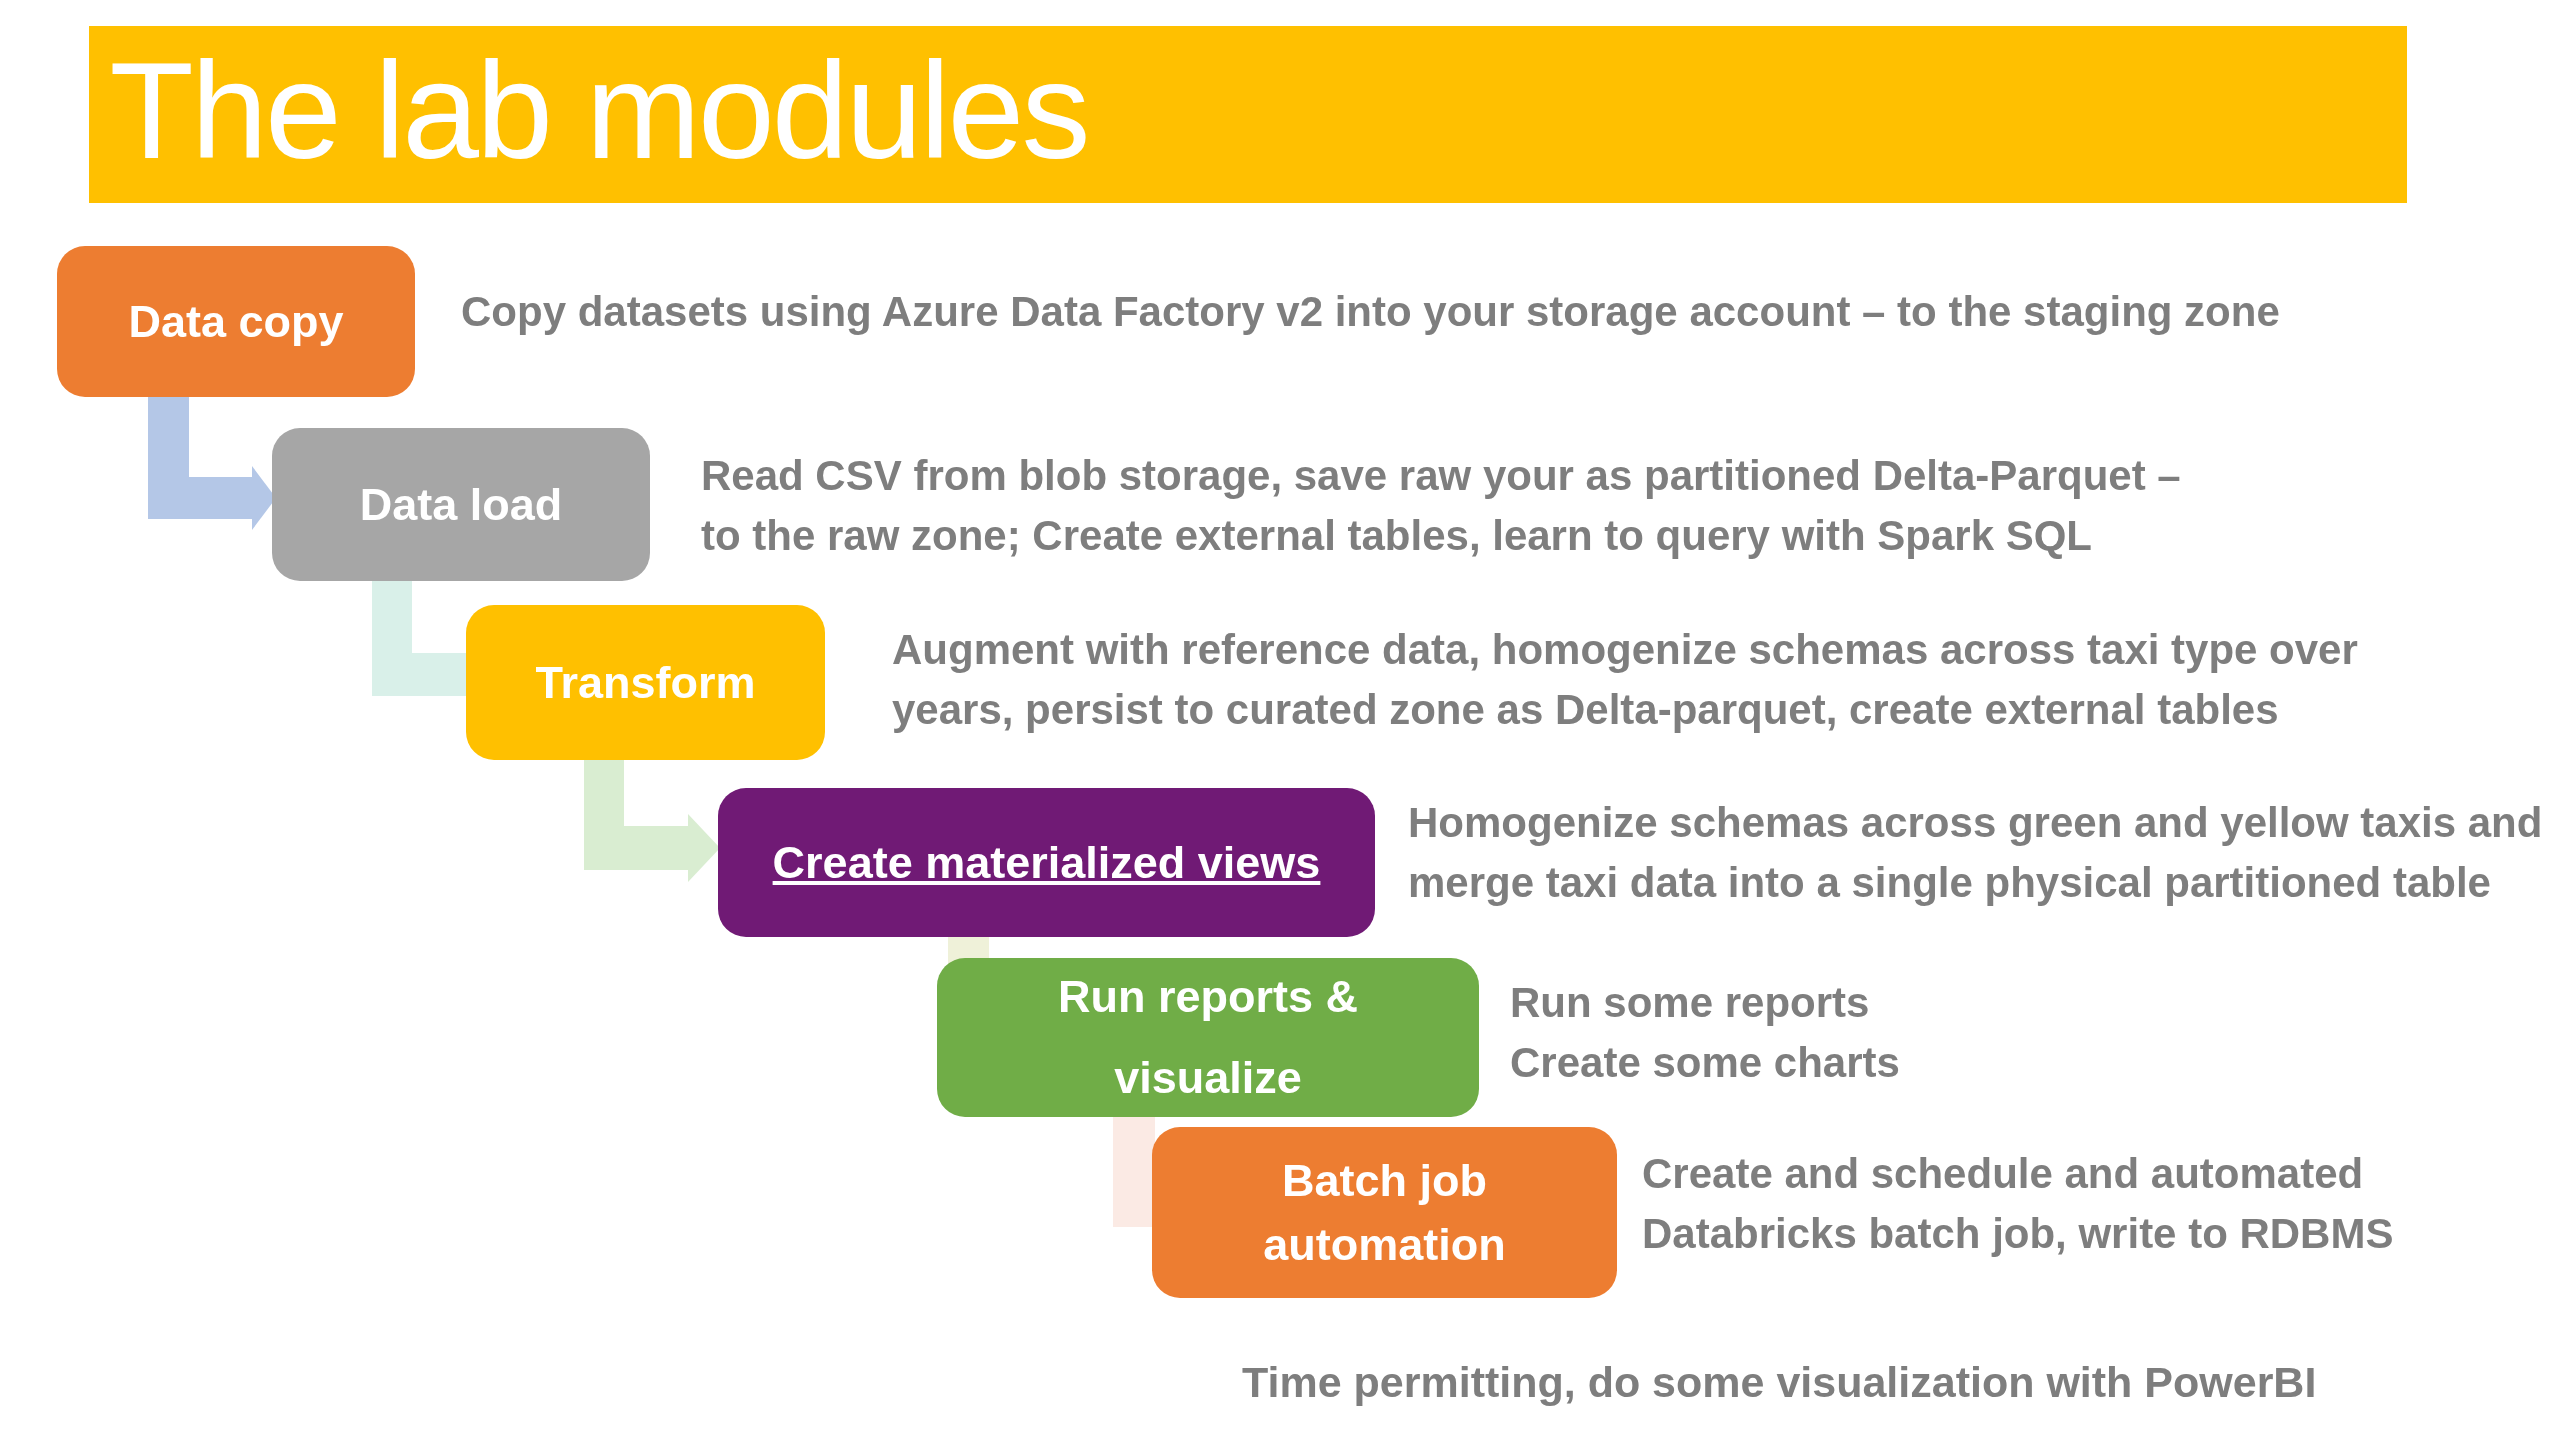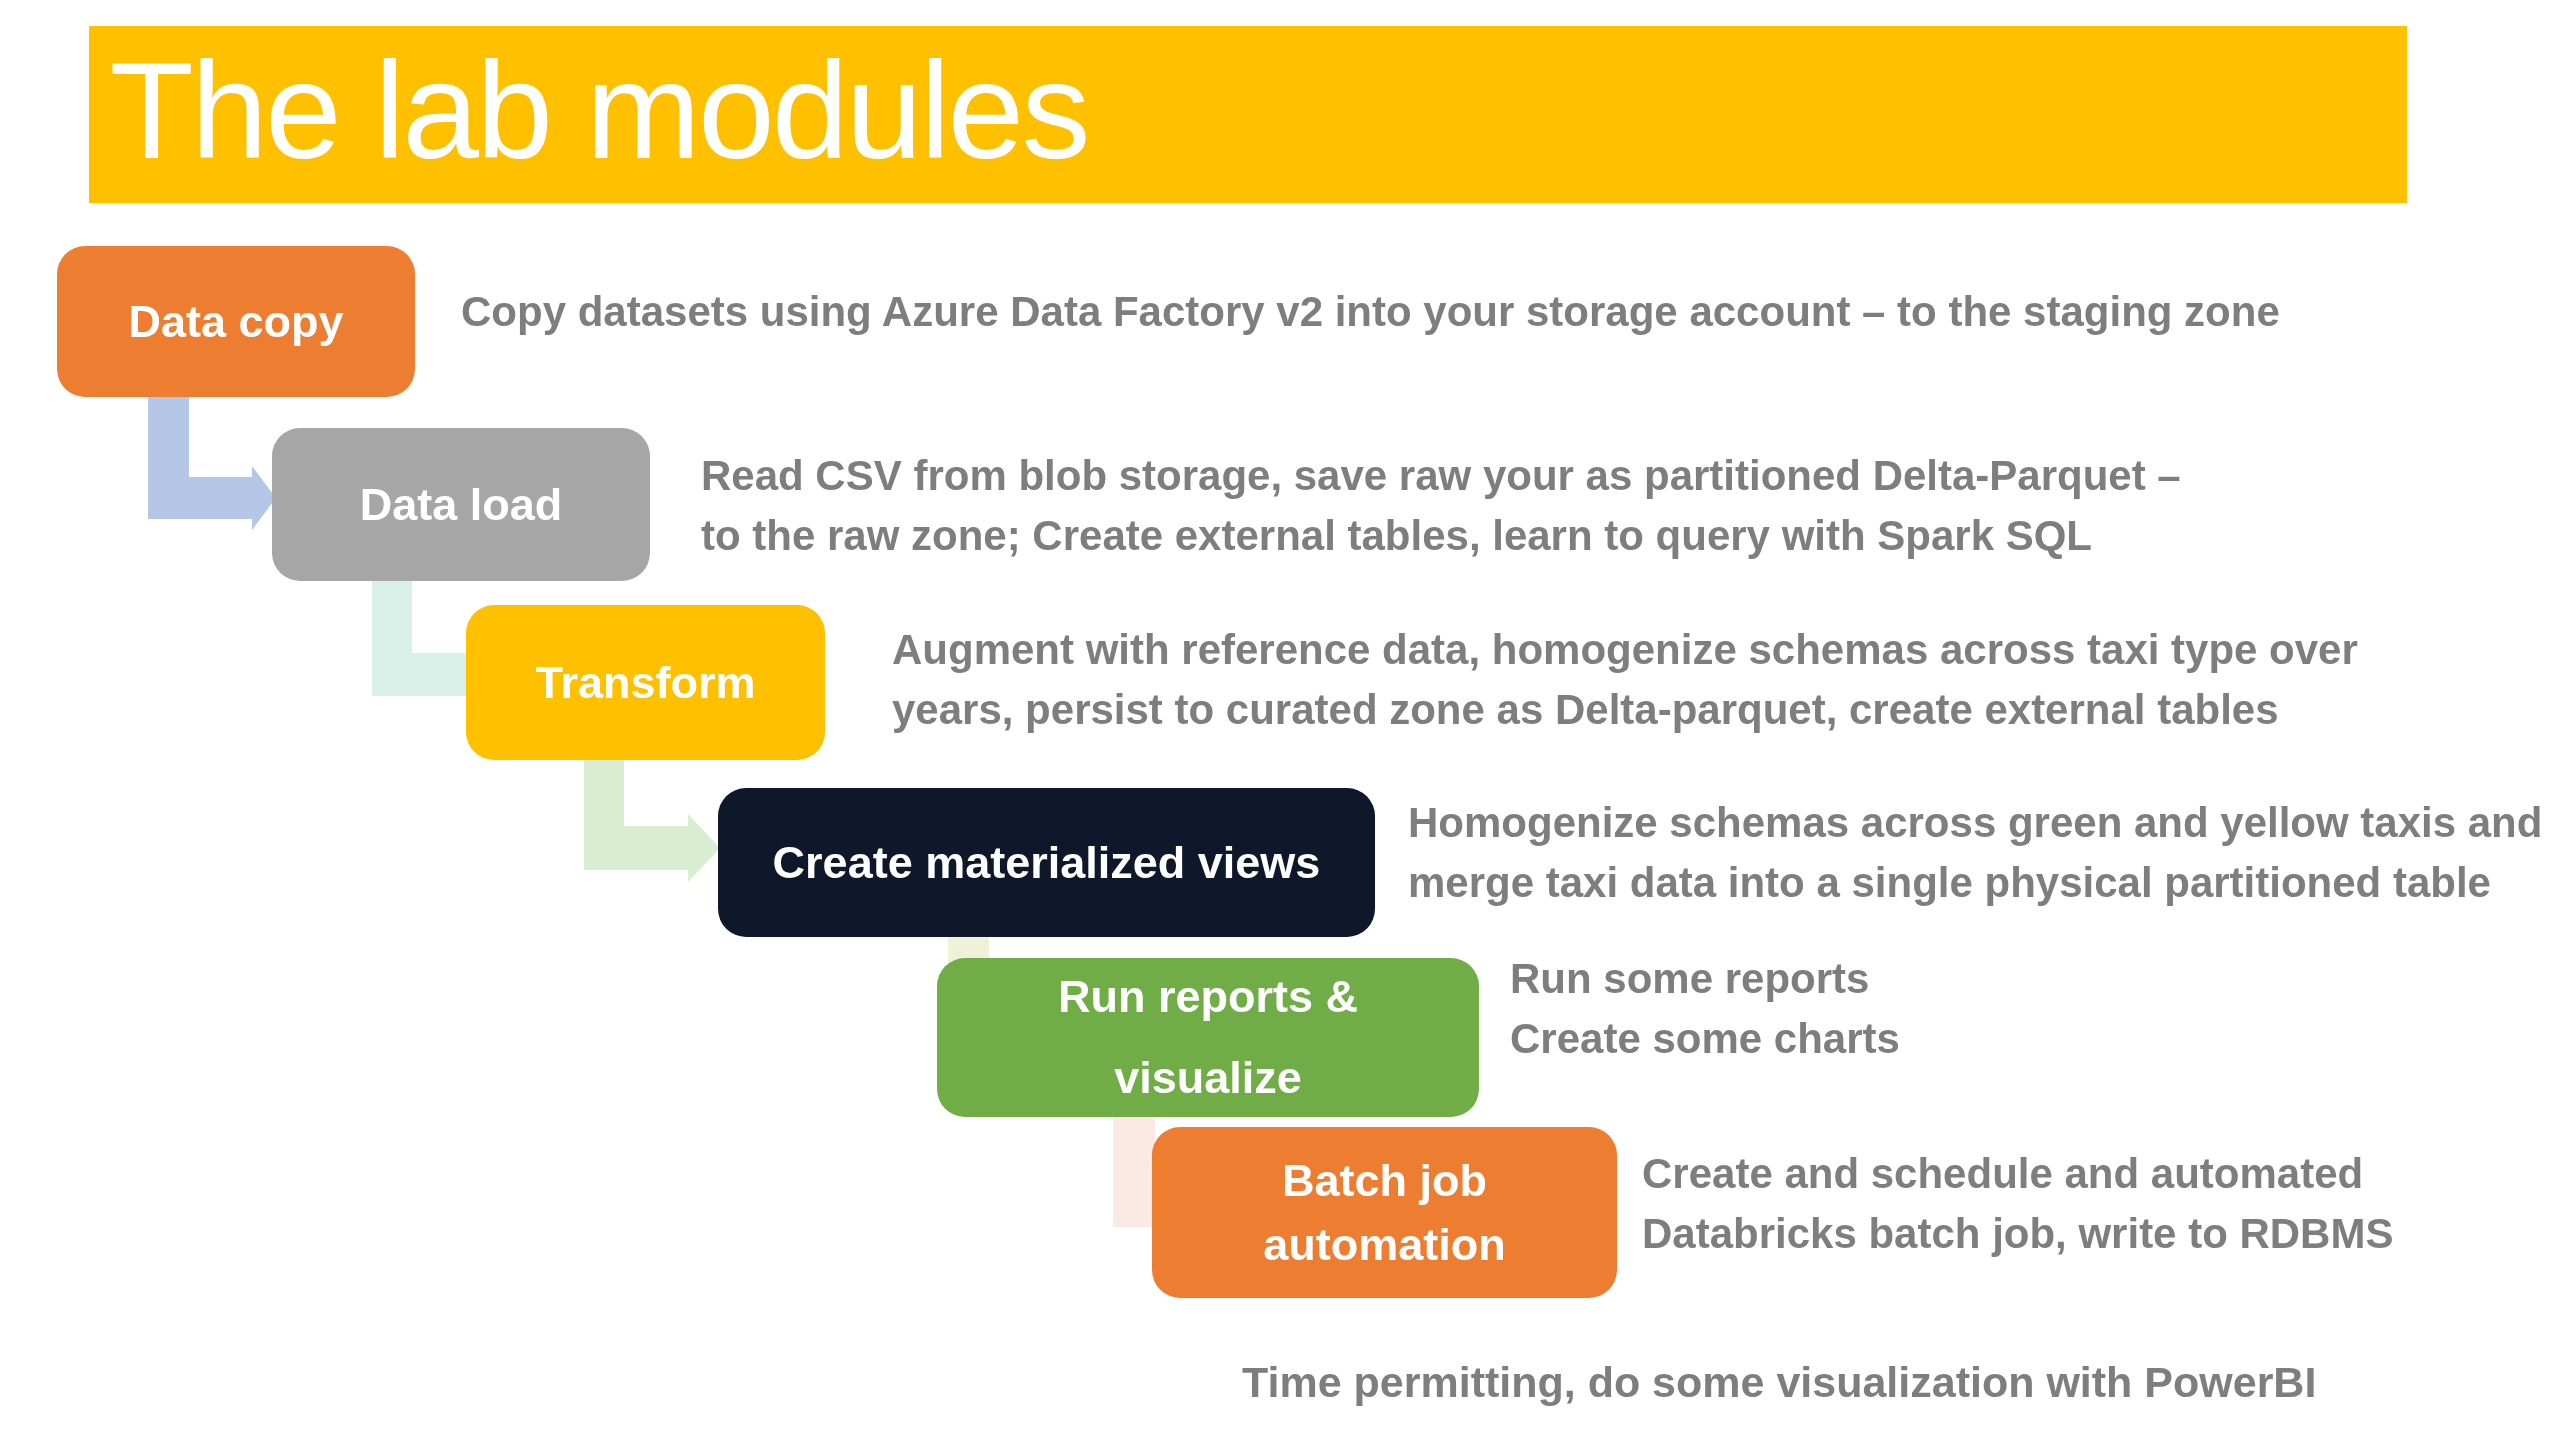--- a/index.html
+++ b/index.html
@@ -51,21 +51,21 @@
     color: #ffffff;
     font-weight: 700;
     font-size: 45px;
     line-height: 64px;
     text-align: center;
     white-space: nowrap;
   }
   .box-orange { background: #ED7D31; }
   .box-gray   { background: #A6A6A6; }
   .box-gold   { background: #FFC000; }
-  .box-blue   { background: #0f172a; }
+  .box-blue   { background: #701a75; text-decoration: underline; }
   .box-green  { background: #70AD47; gap: 17px; }
 
   .box1 { left: 57px;   top: 246px;  width: 358px; height: 151px; }
   .box2 { left: 272px;  top: 428px;  width: 378px; height: 153px; }
   .box3 { left: 466px;  top: 605px;  width: 359px; height: 155px; }
   .box4 { left: 718px;  top: 788px;  width: 657px; height: 149px; }
   .box5 { left: 937px; top: 958px; width: 542px; height: 159px; }
   .box6 { left: 1152px; top: 1127px; width: 465px; height: 171px; }
 
   
@@ -75,21 +75,21 @@
     color: #7E7E7E;
     font-weight: 700;
     font-size: 42px;
     line-height: 60px;
     white-space: nowrap;
   }
   .desc1 { left: 461px;  top: 282px;  }
   .desc2 { left: 701px;  top: 446px;  }
   .desc3 { left: 892px;  top: 620px;  }
   .desc4 { left: 1408px; top: 793px;  }
-  .desc5 { left: 1510px; top: 949px; }
+  .desc5 { left: 1510px; top: 973px; }
   .desc6 { left: 1642px; top: 1144px; }
   .footnote {
     position: absolute;
     z-index: 3;
     left: 1242px;
     top: 1352px;
     color: #7E7E7E;
     font-weight: 700;
     font-size: 43px;
     line-height: 60px;

